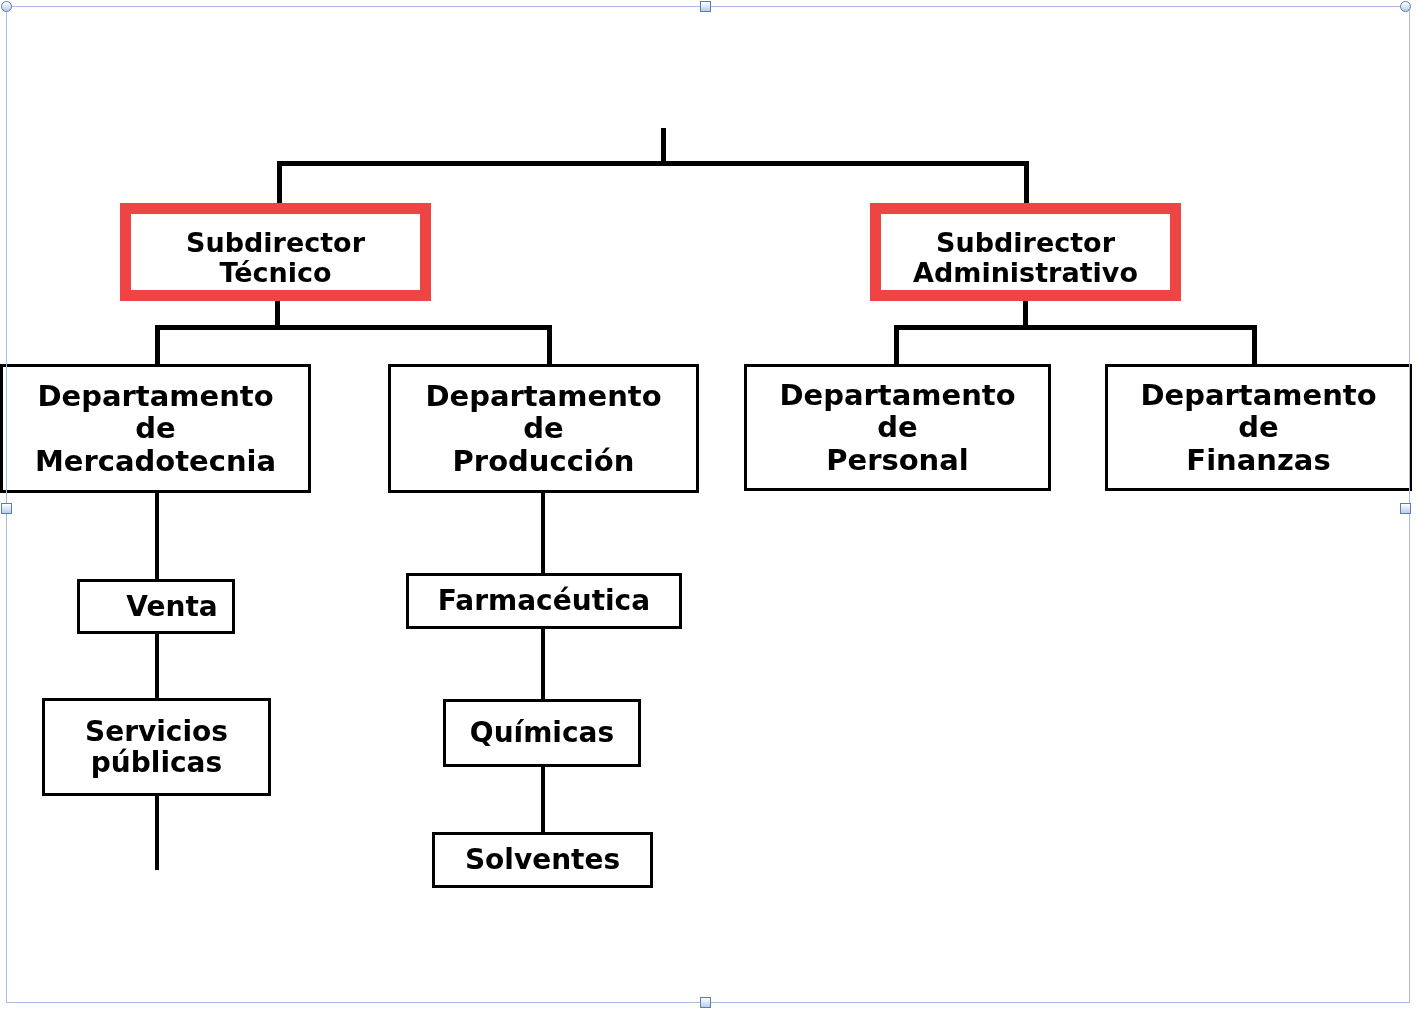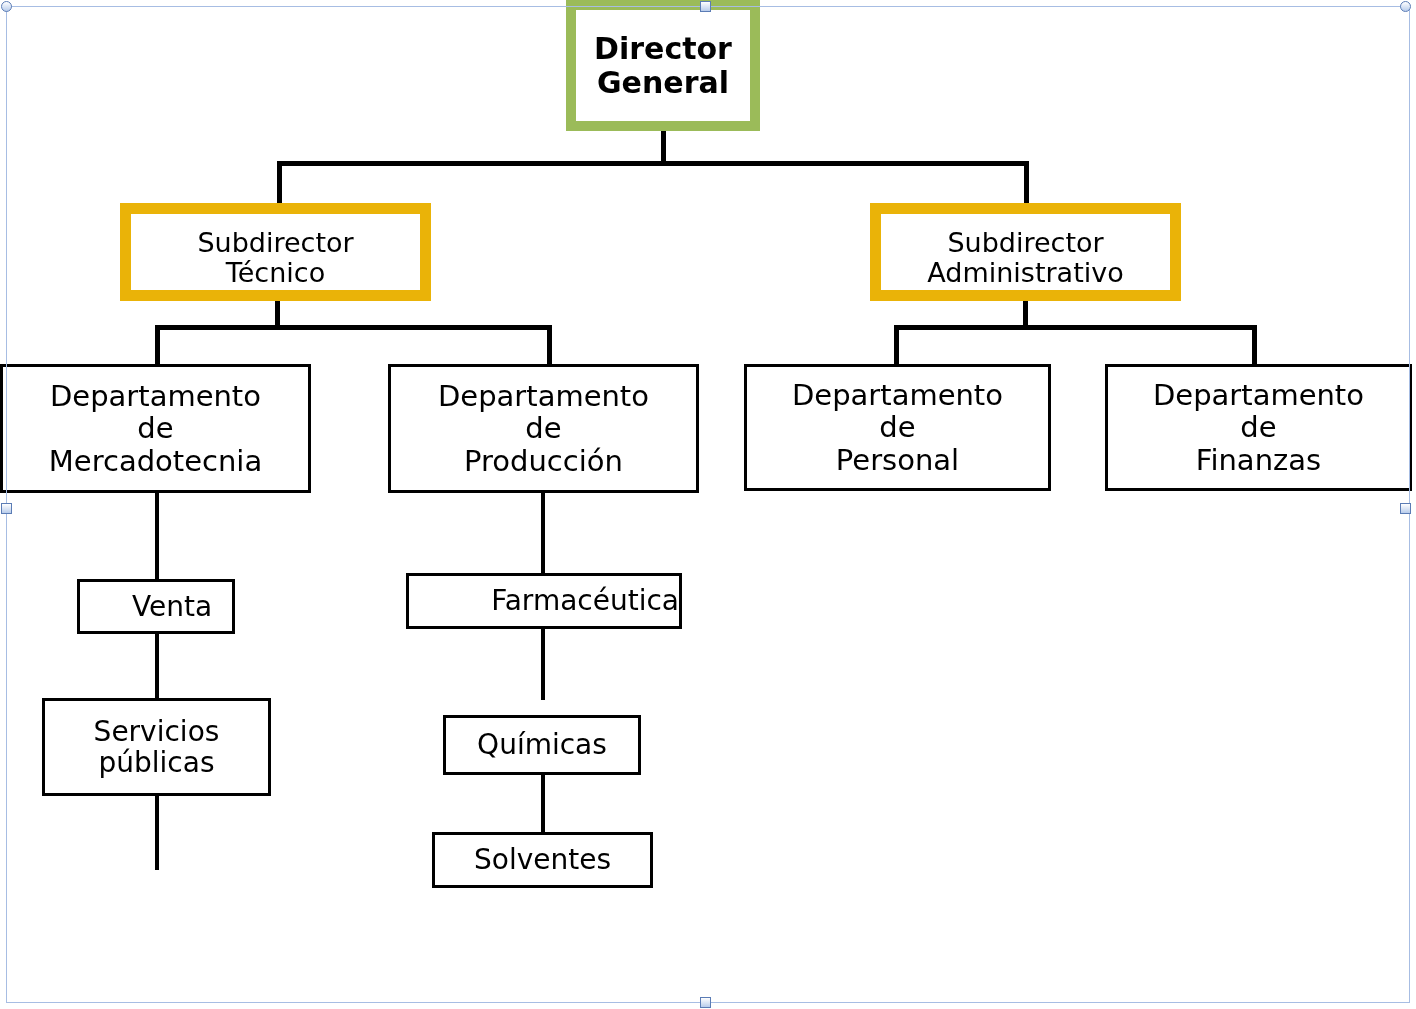--- a/index.html
+++ b/index.html
@@ -52,31 +52,32 @@
     position: absolute;
     box-sizing: border-box;
     background: #ffffff;
     display: flex;
     align-items: center;
     justify-content: center;
     text-align: center;
     color: #000000;
     line-height: 1.12;
     overflow: hidden;
+    font-weight: bold;
   }
   .node.plain {
     border: 3px solid #000000;
   }
   .node.green {
     border: 10px solid #9bbb59;
     font-weight: bold;
   }
   .node.blue {
-    border: 11px solid #eab308;
-    font-weight: normal;
+    border: 11px solid #ef4444;
+    font-weight: bold;
   }
   .node .txt {
     display: block;
     white-space: pre-line;
   }
   
   .node.blue .txt {
     position: relative;
     top: 6px;
   }
@@ -102,24 +103,20 @@
   <div class="ln ln-v" style="left:1252px; top:325px; width:5px; height:40px;"></div>
 
   <div class="ln ln-v" style="left:155px; top:492px; width:4px; height:88px;"></div>
   <div class="ln ln-v" style="left:155px; top:633px; width:4px; height:66px;"></div>
   <div class="ln ln-v" style="left:155px; top:795px; width:4px; height:75px;"></div>
 
   <div class="ln ln-v" style="left:541px; top:492px; width:4px; height:82px;"></div>
   <div class="ln ln-v" style="left:541px; top:628px; width:4px; height:72px;"></div>
   <div class="ln ln-v" style="left:541px; top:754px; width:4px; height:79px;"></div>
 
-  <div class="node green" style="left:566px; top:0px; width:194px; height:131px; font-size:30px;">
-    <span class="txt">Director
-General</span>
-  </div>
 
   <div class="node blue" style="left:120px; top:203px; width:311px; height:98px; font-size:27px;">
     <span class="txt">Subdirector
 Técnico</span>
   </div>
 
   <div class="node blue" style="left:870px; top:203px; width:311px; height:98px; font-size:27px;">
     <span class="txt">Subdirector
 Administrativo</span>
   </div>
@@ -151,25 +148,25 @@
   <div class="node plain" style="left:77px; top:579px; width:158px; height:55px; font-size:28px;padding-left:32px;">
     <span class="txt">Venta</span>
   </div>
 
   <div class="node plain" style="left:42px; top:698px; width:229px; height:98px; font-size:28px;">
     <span class="txt">Servicios
 públicas</span>
   </div>
 
 
-  <div class="node plain" style="left:406px; top:573px; width:276px; height:56px; font-size:28px;justify-content:flex-end;">
+  <div class="node plain" style="left:406px; top:573px; width:276px; height:56px; font-size:28px;">
     <span class="txt">Farmacéutica</span>
   </div>
 
-  <div class="node plain" style="left:443px; top:699px; width:198px; height:60px; font-size:28px;margin-top:16px;">
+  <div class="node plain" style="left:443px; top:699px; width:198px; height:68px; font-size:28px;">
     <span class="txt">Químicas</span>
   </div>
 
   <div class="node plain" style="left:432px; top:832px; width:221px; height:56px; font-size:28px;">
     <span class="txt">Solventes</span>
   </div>
 
   <div class="sel-frame"></div>
   <div class="handle round" style="left:1px; top:1px;"></div>
   <div class="handle" style="left:700px; top:1px;"></div>

